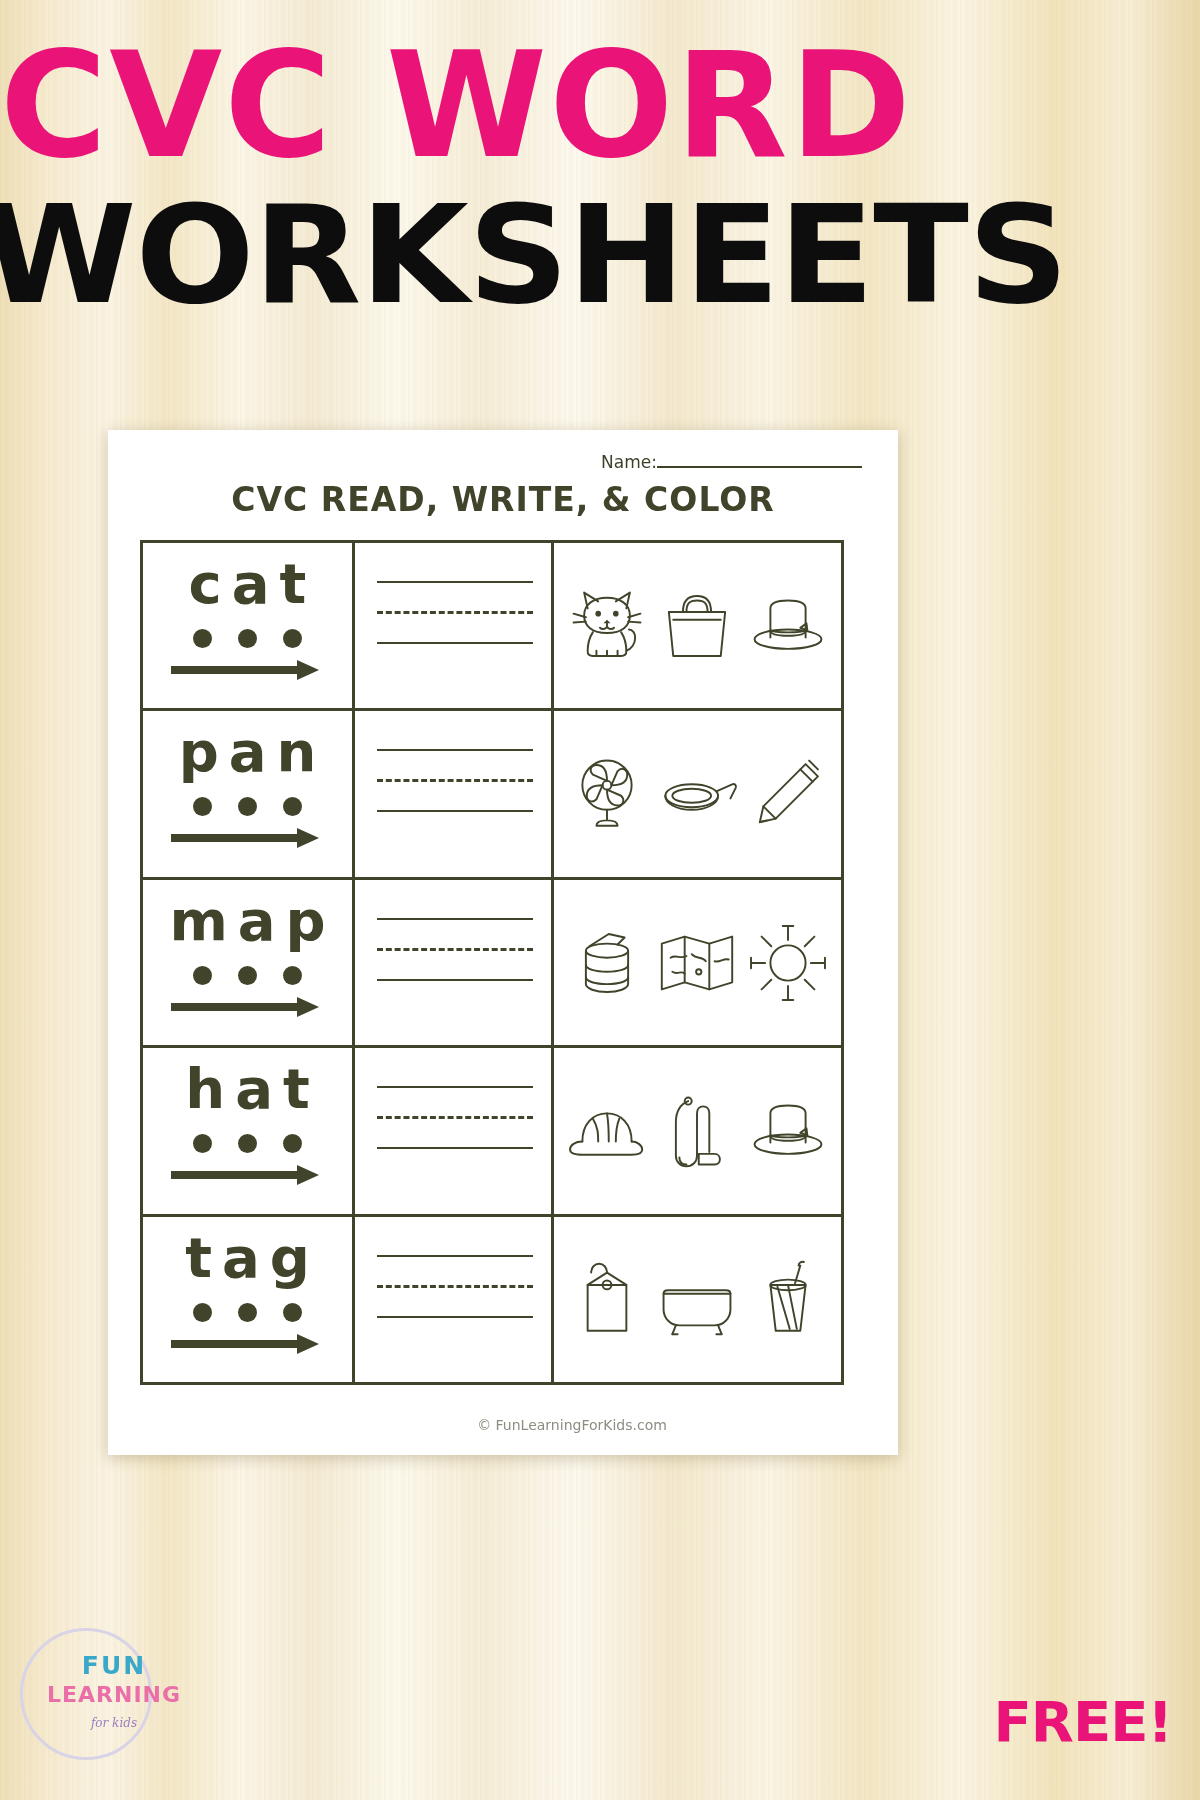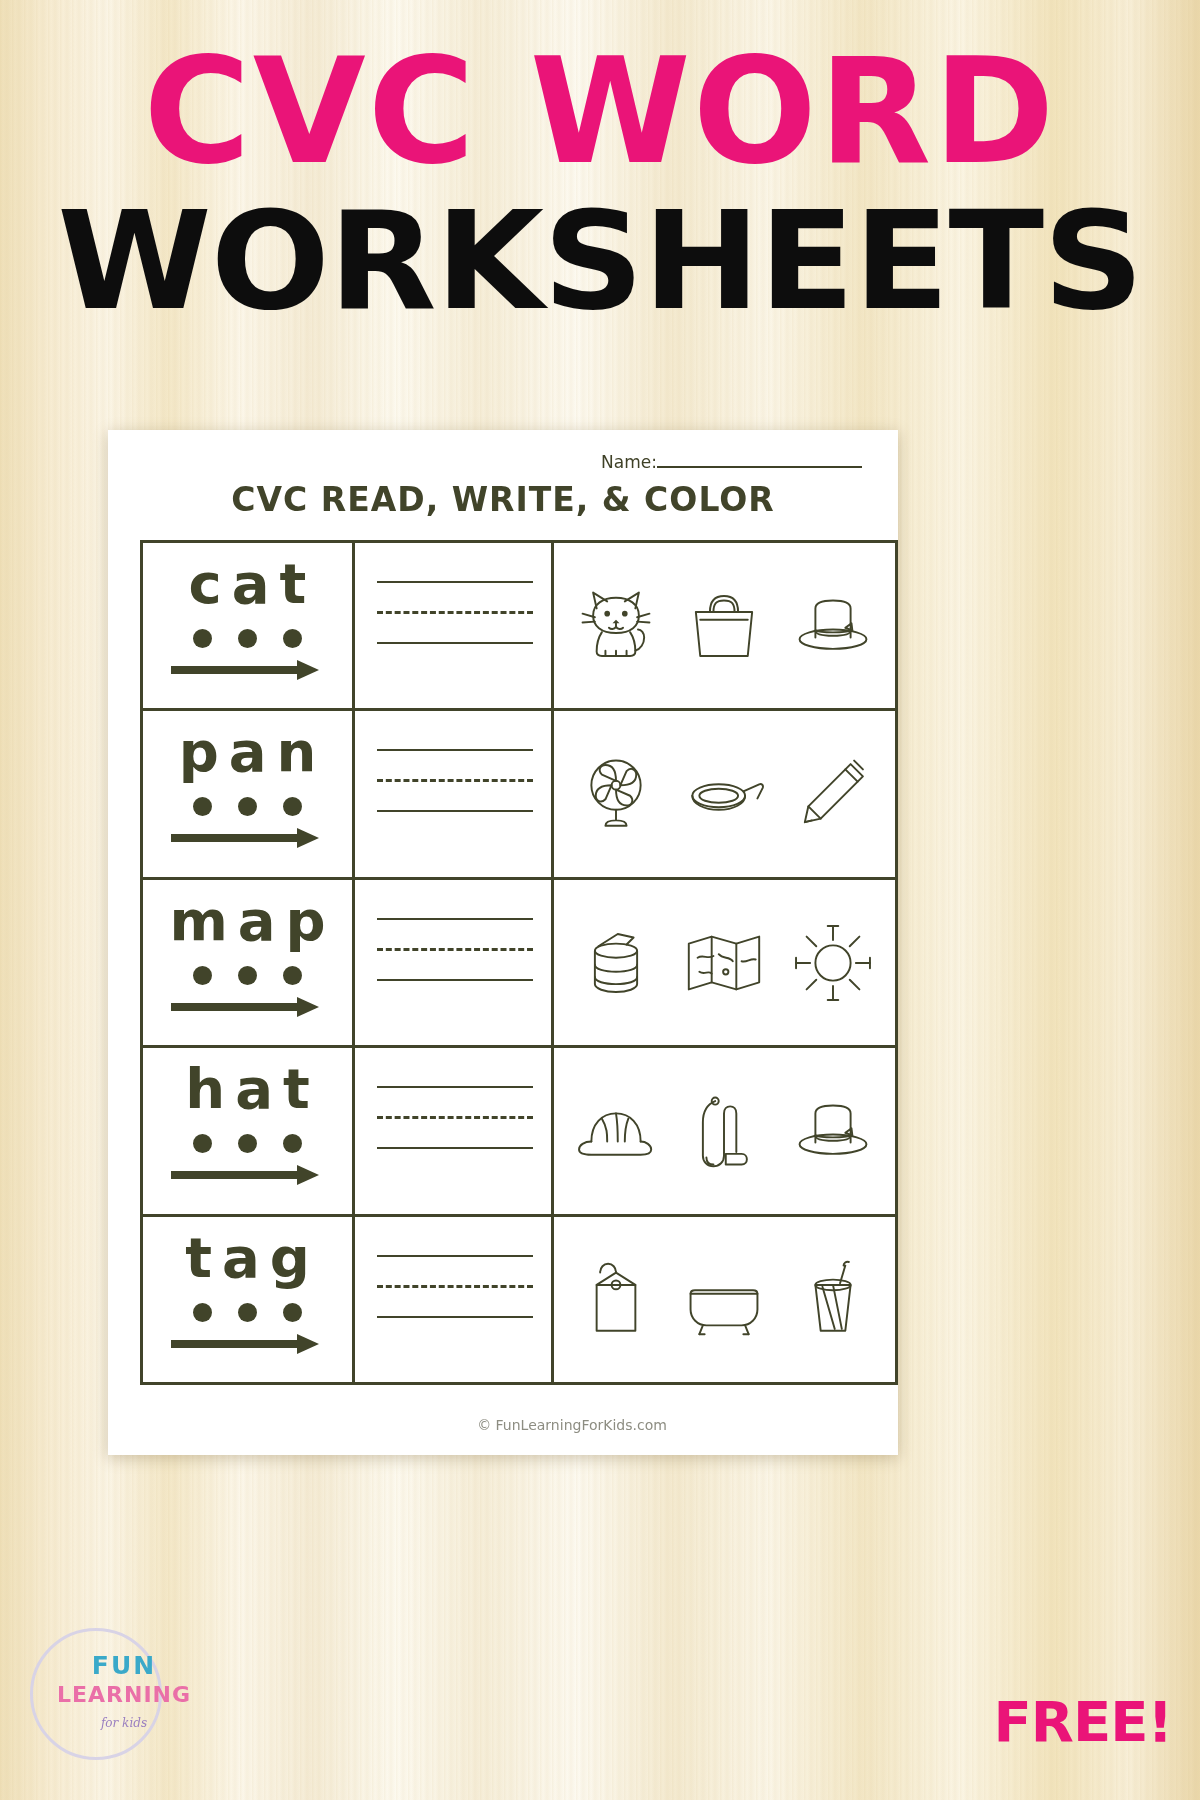--- a/index.html
+++ b/index.html
@@ -33,24 +33,23 @@
         rgba(210,185,130,0.12) 0px,
         rgba(255,255,255,0.0) 3px,
         rgba(210,185,130,0.10) 7px,
         rgba(255,255,255,0.0) 12px);
     pointer-events: none;
   }
 
   
   .title-block {
     position: absolute;
-    top: 36px;
+    top: 30px;
     left: 0;
     width: 1200px;
-    text-align: center;
     z-index: 3;
   }
   .title-main {
     font-family: "DejaVu Sans", sans-serif;
     font-weight: bold;
     font-size: 146px;
     line-height: 150px;
     letter-spacing: 2px;
     color: #ea1478;
     white-space: nowrap;
@@ -105,21 +104,21 @@
     font-weight: bold;
     font-size: 33px;
     letter-spacing: 1px;
     color: #41442a;
   }
 
   .grid {
     position: absolute;
     left: 32px;
     top: 110px;
-    width: 758px;
+    width: 704px;
     height: 845px;
     border: 3px solid #41442a;
     box-sizing: border-box;
     display: flex;
     flex-direction: column;
   }
   .row {
     flex: 1 1 0;
     display: flex;
     border-bottom: 3px solid #41442a;
@@ -251,21 +250,21 @@
     font-weight: bold;
     font-size: 56px;
     letter-spacing: -1px;
     color: #ea1478;
     z-index: 4;
   }
 
   
   .logo {
     position: absolute;
-    left: 18px;
+    left: 8px;
     bottom: 22px;
     width: 212px;
     height: 160px;
     z-index: 4;
   }
   .logo-circle {
     position: absolute;
     left: 12px;
     top: 10px;
     width: 132px;

